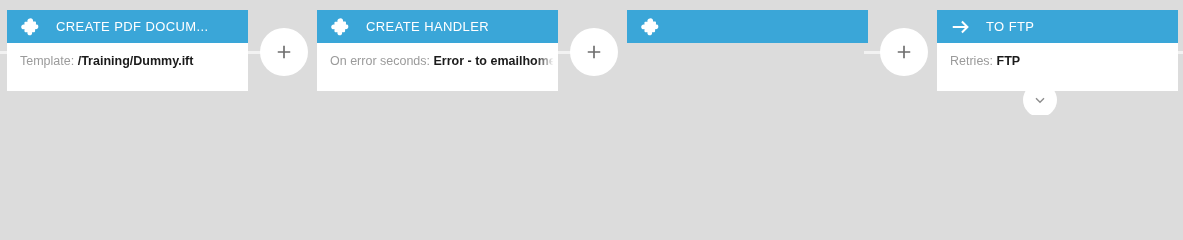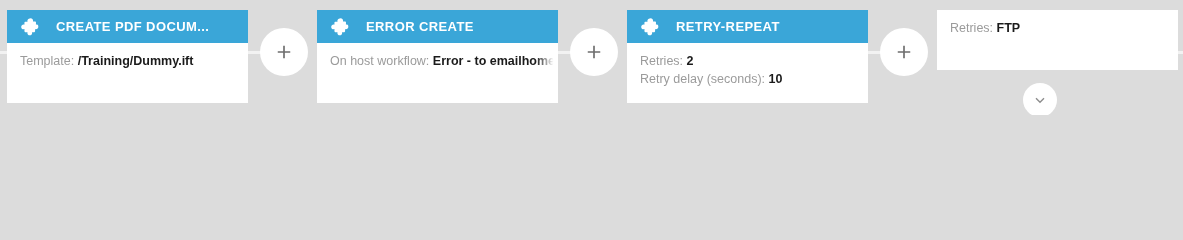--- a/index.html
+++ b/index.html
@@ -54,28 +54,28 @@
     height: 22px;
     flex: 0 0 22px;
     display: block;
   }
   .node-icon svg { display: block; }
 
   .node-title {
     margin-left: 14px;
     color: #ffffff;
     font-size: 13px;
-    font-weight: bold;
+    font-weight: normal;
     letter-spacing: 0.4px;
     white-space: nowrap;
     overflow: hidden;
   }
 
   .node-body {
-    height: 60px;
+    height: 48px;
     padding: 9px 0 0 13px;
     box-sizing: border-box;
     background: #ffffff;
     overflow: hidden;
     position: relative;
   }
 
   .prop-row {
     font-size: 12.5px;
     line-height: 18px;
@@ -160,65 +160,62 @@
     </svg>
   </div>
 
   <div class="node" style="left:317px;">
     <div class="node-header">
       <span class="node-icon">
         <svg viewBox="0 0 24 24" width="22" height="22" aria-hidden="true">
           <path fill="#ffffff" d="M9.3 2.2c-1.5 0-2.7 1.2-2.7 2.7 0 .35.07.68.2.98H4.1c-.5 0-.9.4-.9.9v2.6c-.3-.12-.63-.19-.98-.19-1.5 0-2.72 1.22-2.72 2.72S.72 14.6 2.22 14.6c.35 0 .68-.07.98-.19v2.6c0 .5.4.9.9.9h2.7c-.12.3-.2.63-.2.98 0 1.5 1.22 2.72 2.72 2.72s2.72-1.22 2.72-2.72c0-.35-.07-.68-.2-.98h2.7c.5 0 .9-.4.9-.9v-2.7c.3.12.63.2.98.2 1.5 0 2.72-1.22 2.72-2.72S18.92 9.1 17.42 9.1c-.35 0-.68.07-.98.2V6.6c0-.5-.4-.9-.9-.9h-2.6c.12-.3.19-.63.19-.98 0-1.5-1.22-2.72-2.72-2.72z" transform="translate(1.8,0.6) scale(0.95)"></path>
         </svg>
       </span>
-      <span class="node-title">ERROR CREATE</span>
+      <span class="node-title">CREATE HANDLER</span>
     </div>
     <div class="node-body">
       <div class="prop-row">
-        <span class="prop-label">On host workflow:</span>
+        <span class="prop-label">On error seconds:</span>
         <span class="prop-value">Error - to emailhome</span>
       </div>
       <div class="body-fade"></div>
     </div>
   </div>
 
   <div class="plus-btn" style="left:570px;">
     <svg viewBox="0 0 24 24" width="20" height="20" aria-hidden="true">
       <path d="M12 4.5v15M4.5 12h15" stroke="#6e6e6e" stroke-width="2" stroke-linecap="butt" fill="none"></path>
     </svg>
   </div>
 
   <div class="node" style="left:627px;">
     <div class="node-header">
       <span class="node-icon">
         <svg viewBox="0 0 24 24" width="22" height="22" aria-hidden="true">
           <path fill="#ffffff" d="M9.3 2.2c-1.5 0-2.7 1.2-2.7 2.7 0 .35.07.68.2.98H4.1c-.5 0-.9.4-.9.9v2.6c-.3-.12-.63-.19-.98-.19-1.5 0-2.72 1.22-2.72 2.72S.72 14.6 2.22 14.6c.35 0 .68-.07.98-.19v2.6c0 .5.4.9.9.9h2.7c-.12.3-.2.63-.2.98 0 1.5 1.22 2.72 2.72 2.72s2.72-1.22 2.72-2.72c0-.35-.07-.68-.2-.98h2.7c.5 0 .9-.4.9-.9v-2.7c.3.12.63.2.98.2 1.5 0 2.72-1.22 2.72-2.72S18.92 9.1 17.42 9.1c-.35 0-.68.07-.98.2V6.6c0-.5-.4-.9-.9-.9h-2.6c.12-.3.19-.63.19-.98 0-1.5-1.22-2.72-2.72-2.72z" transform="translate(1.8,0.6) scale(0.95)"></path>
         </svg>
       </span>
-      <span class="node-title">RETRY-REPEAT</span>
-    </div>
-    <div class="node-body">
-      <div class="prop-row">
-        <span class="prop-label">Retries:</span>
-        <span class="prop-value">2</span>
-      </div>
-      <div class="prop-row">
-        <span class="prop-label">Retry delay (seconds):</span>
-        <span class="prop-value">10</span>
-      </div>
     </div>
   </div>
 
   <div class="plus-btn" style="left:880px;">
     <svg viewBox="0 0 24 24" width="20" height="20" aria-hidden="true">
       <path d="M12 4.5v15M4.5 12h15" stroke="#6e6e6e" stroke-width="2" stroke-linecap="butt" fill="none"></path>
     </svg>
   </div>
 
   <div class="node" style="left:937px;">
+    <div class="node-header">
+      <span class="node-icon">
+        <svg viewBox="0 0 24 24" width="22" height="22" aria-hidden="true">
+          <path d="M3 12h16M13 6l6 6-6 6" stroke="#ffffff" stroke-width="2.2" fill="none" stroke-linecap="butt" stroke-linejoin="miter"></path>
+        </svg>
+      </span>
+      <span class="node-title">TO FTP</span>
+    </div>
     <div class="node-body">
       <div class="prop-row">
         <span class="prop-label">Retries:</span>
         <span class="prop-value">FTP</span>
       </div>
     </div>
   </div>
 
   <div class="chevron-btn" style="left:1023px; top:83px;">
     <svg viewBox="0 0 24 24" width="16" height="16" aria-hidden="true">

